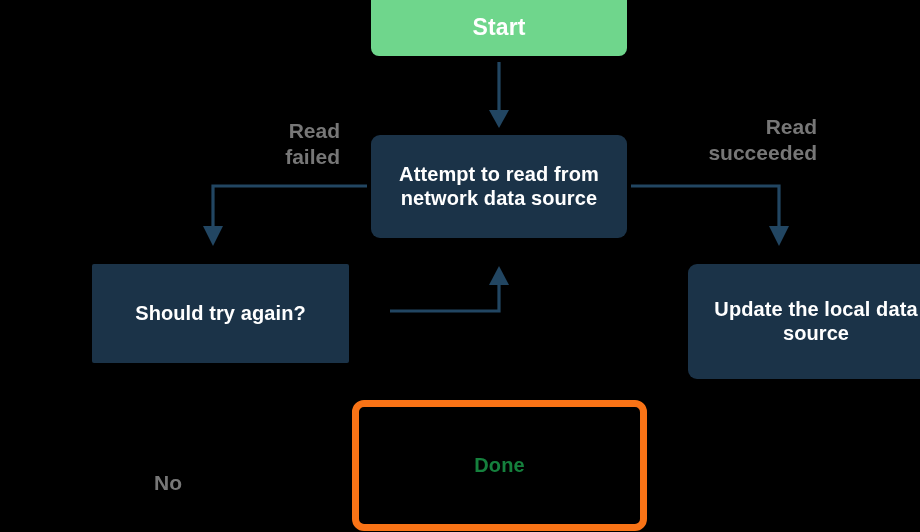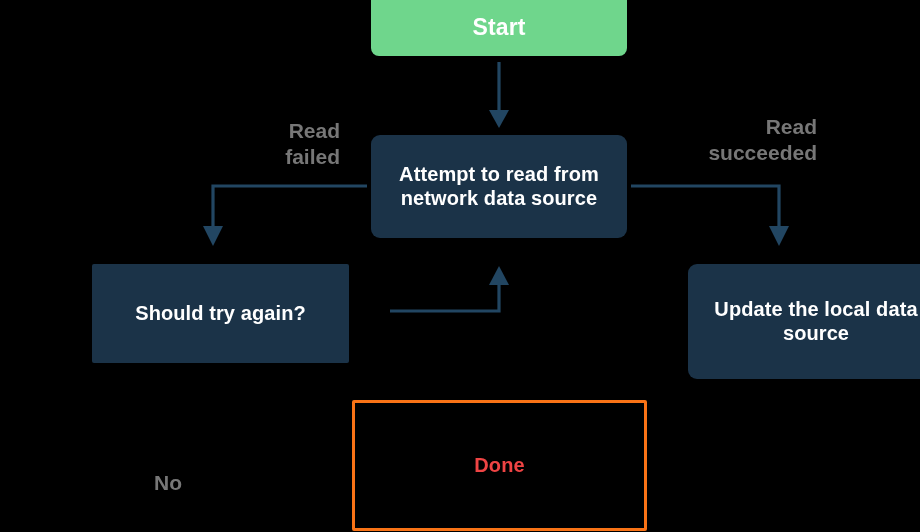--- a/index.html
+++ b/index.html
@@ -74,23 +74,23 @@
     padding: 0 12px;
     margin-left: 36px;
   }
 
   .node-done {
     left: 352px;
     top: 400px;
     width: 295px;
     height: 131px;
     background: #000000;
-    border: 3px solid #f97316;
-    border-radius: 2px;
-    color: #ef4444;
+    border: 7px solid #f97316;
+    border-radius: 12px;
+    color: #15803d;
     font-size: 20px;
   }
 
   
   .edge-label {
     position: absolute;
     color: #777777;
     font-weight: bold;
     font-size: 21px;
     line-height: 1.22;

